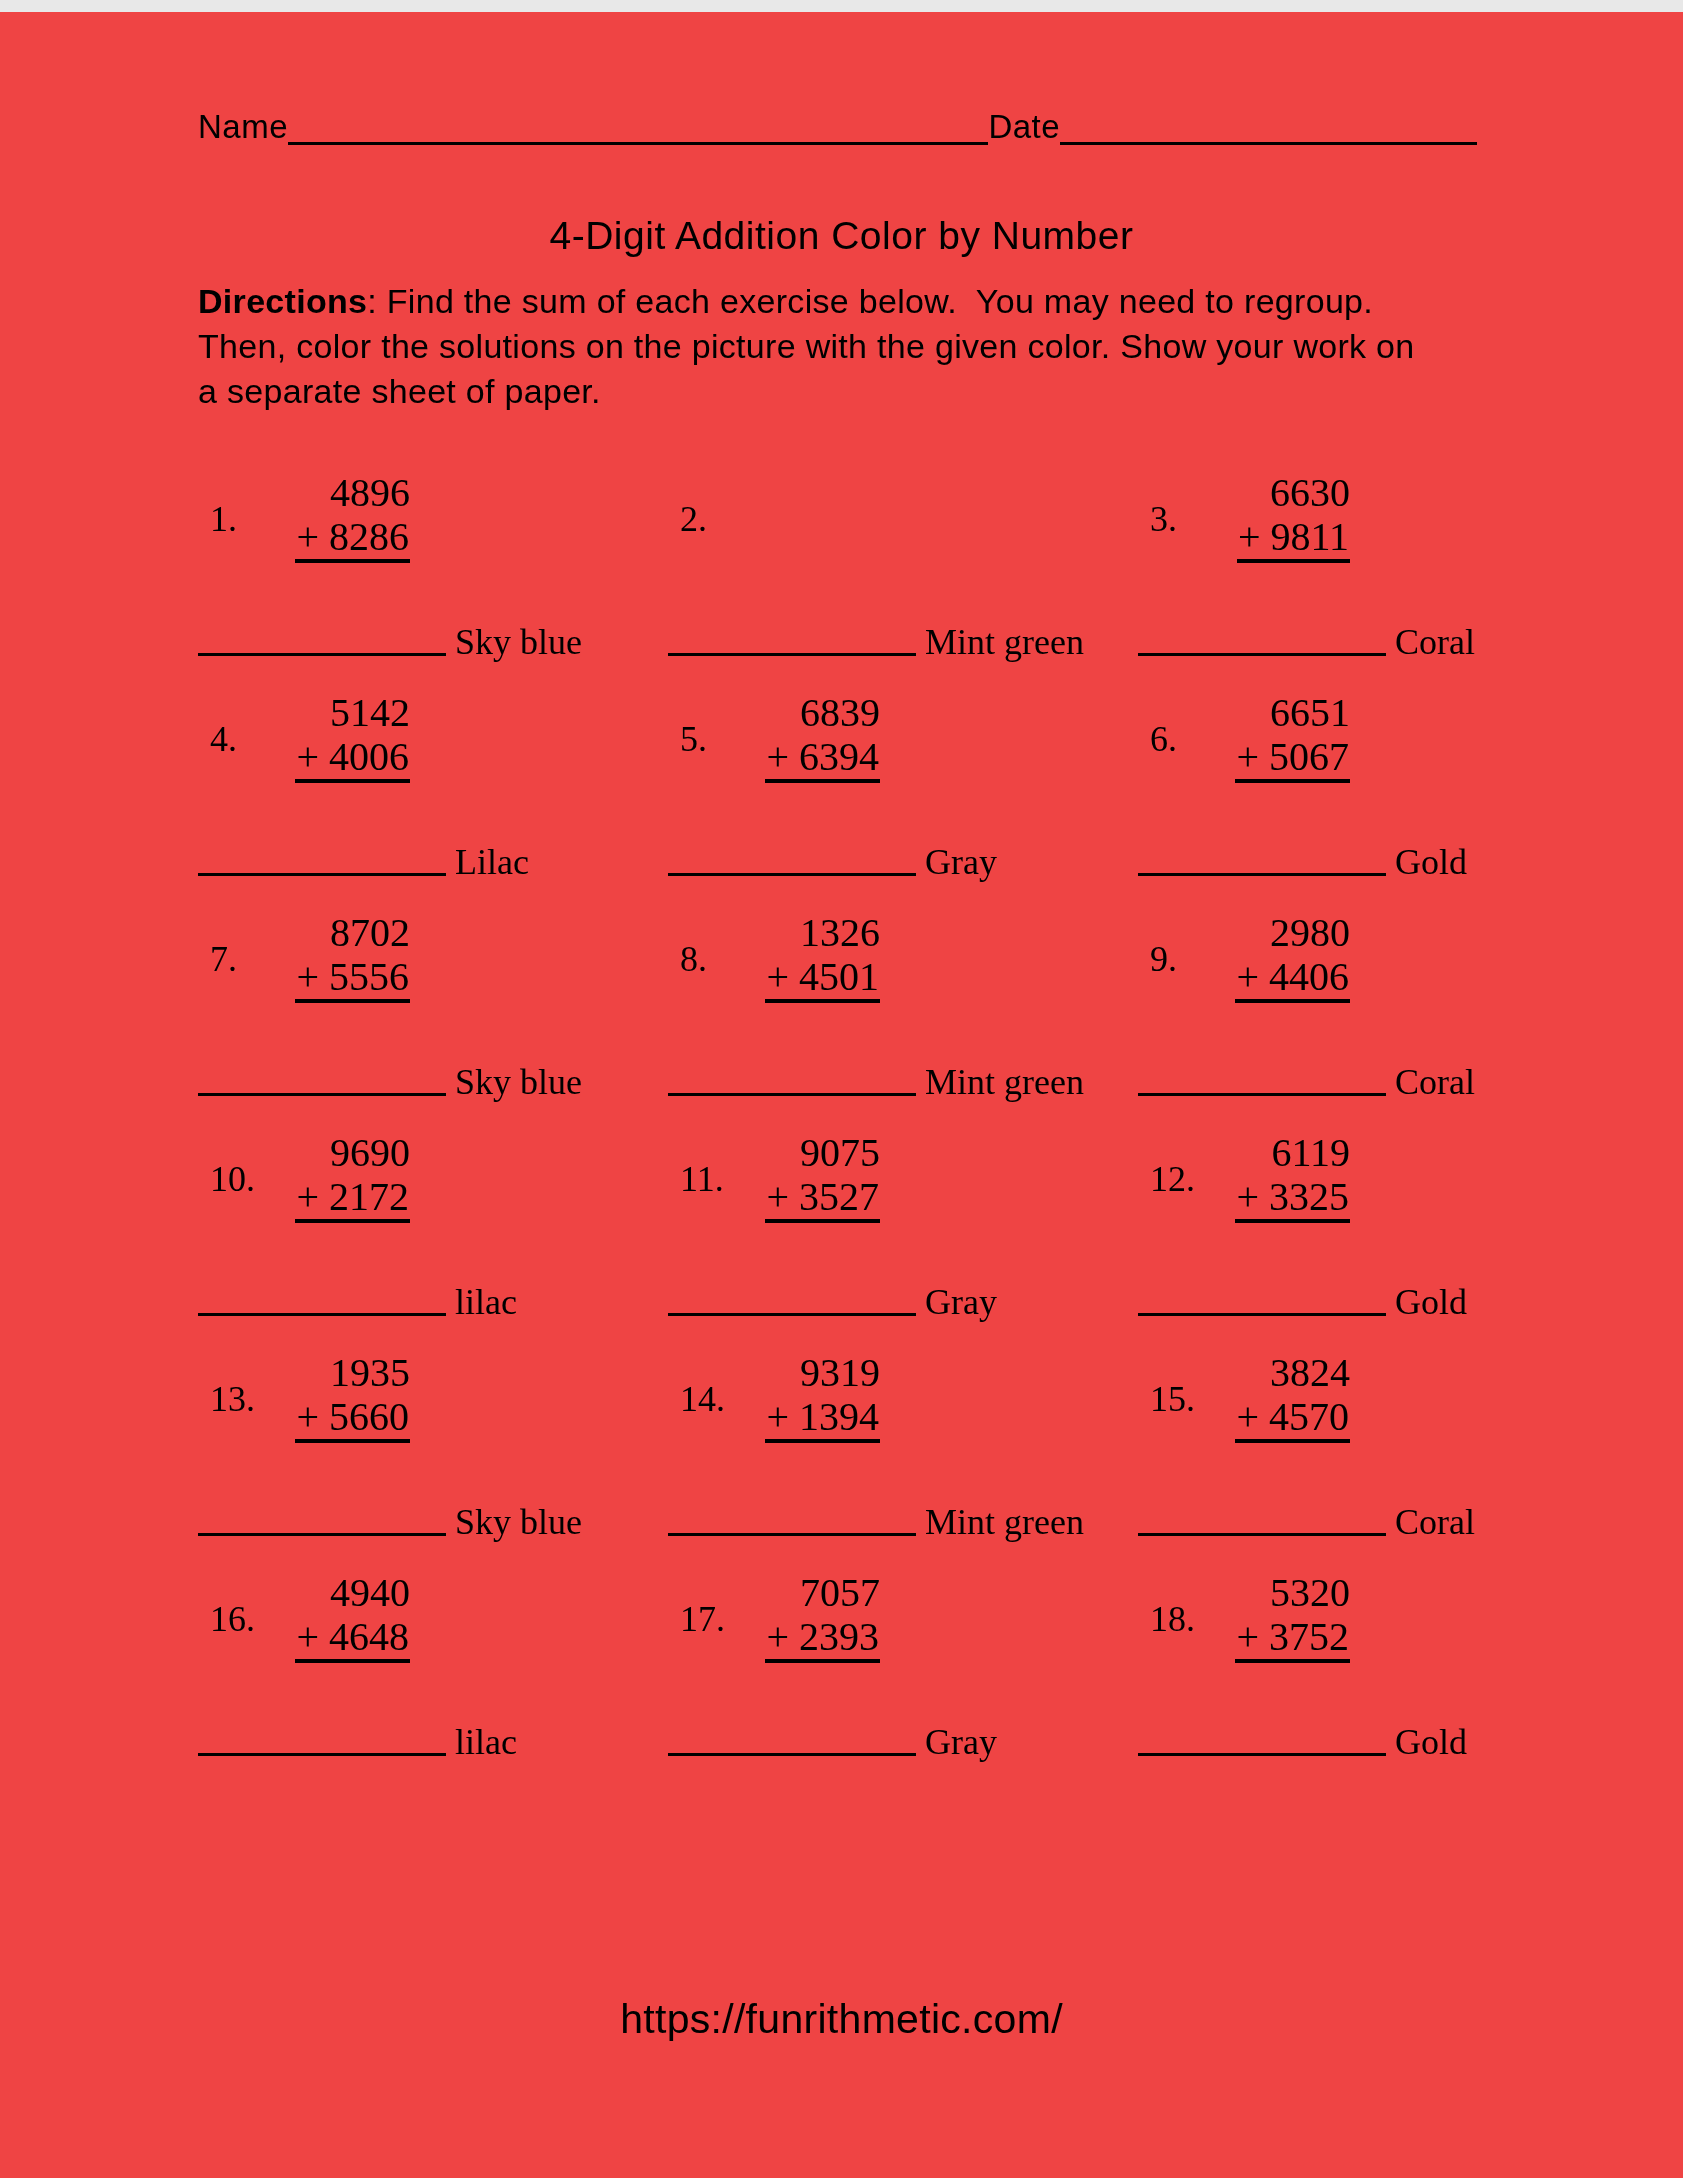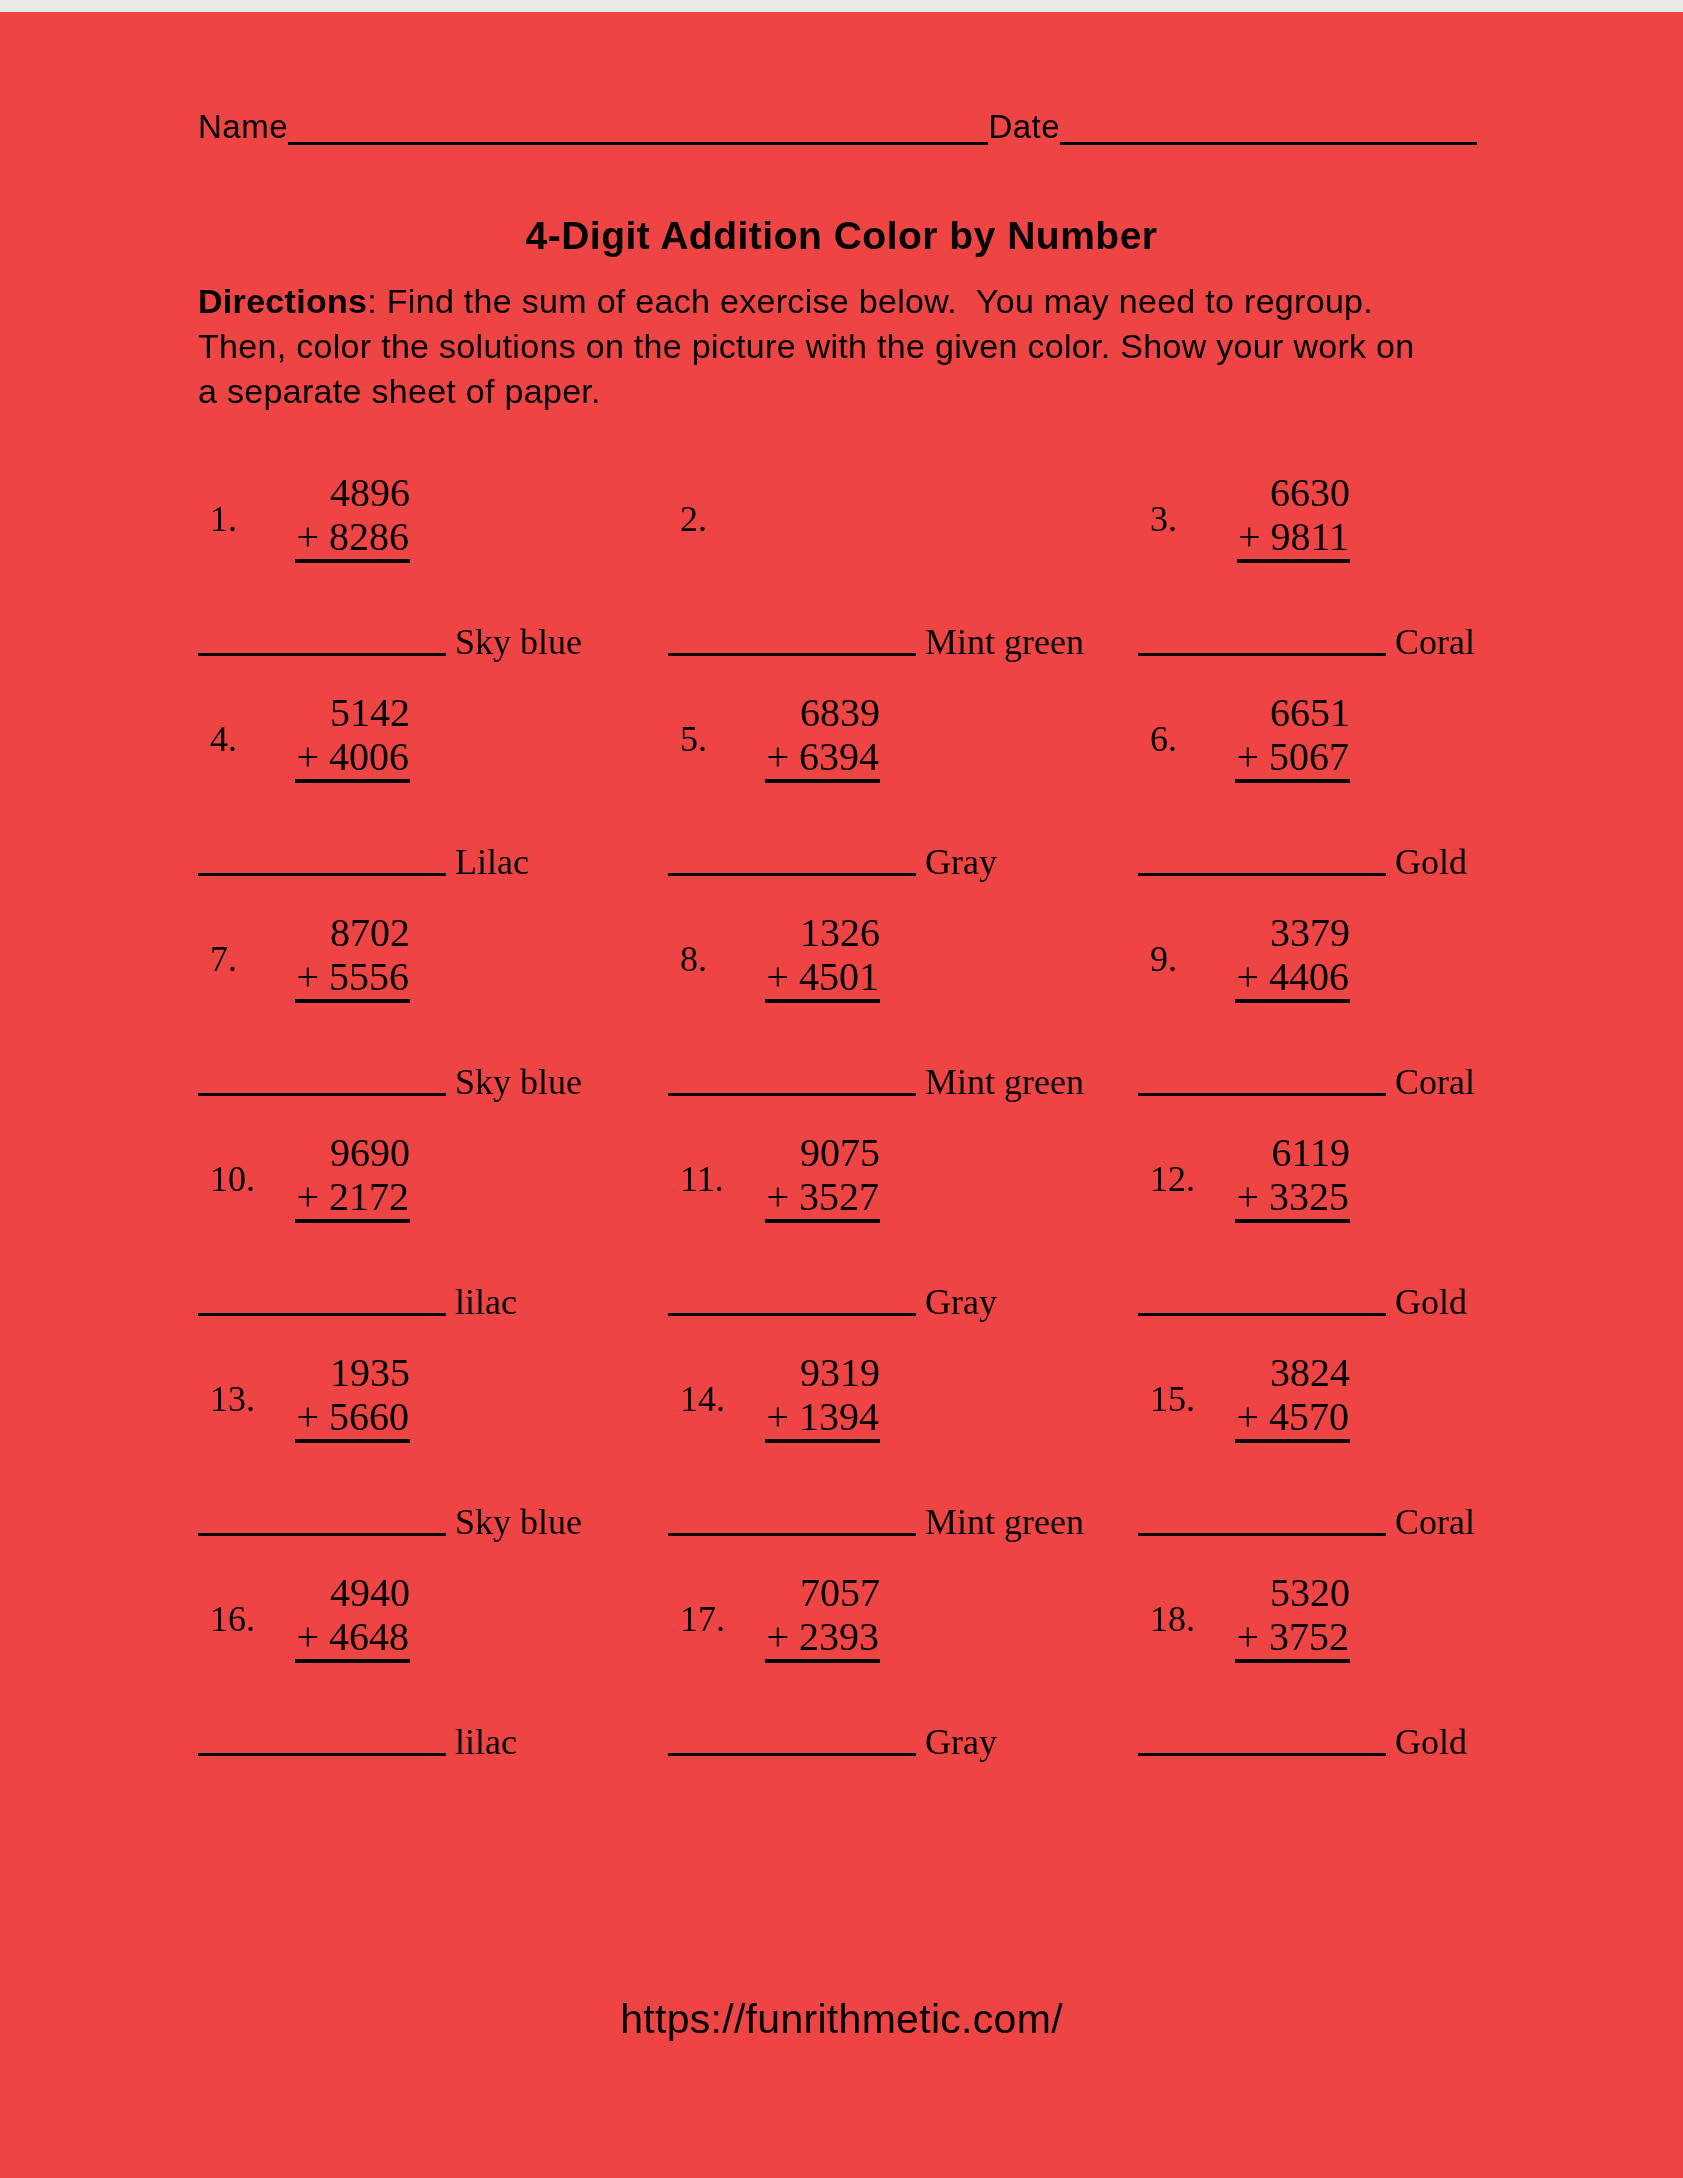--- a/index.html
+++ b/index.html
@@ -32,21 +32,21 @@
   .nd-line-date { flex: 1 1 0; }
 
   
   .title {
     position: absolute;
     left: 0; right: 0;
     top: 202px;
     margin: 0;
     text-align: center;
     font-size: 39px;
-    font-weight: 700;
+    font-weight: 400;
     letter-spacing: 0.5px;
   }
 
   
   .directions {
     position: absolute;
     left: 198px;
     top: 267px;
     width: 1297px;
     margin: 0;
@@ -208,21 +208,21 @@
         <div class="a1">1326</div>
         <div class="a2">+ 4501</div>
       </div>
       <div class="ansline"></div>
       <div class="clabel">Mint green</div>
     </div>
 
     <div class="cell">
       <div class="pnum">9.</div>
       <div class="addblock">
-        <div class="a1">3379</div>
+        <div class="a1">2980</div>
         <div class="a2">+ 4406</div>
       </div>
       <div class="ansline"></div>
       <div class="clabel">Coral</div>
     </div>
 
     <div class="cell">
       <div class="pnum">10.</div>
       <div class="addblock">
         <div class="a1">9690</div>

